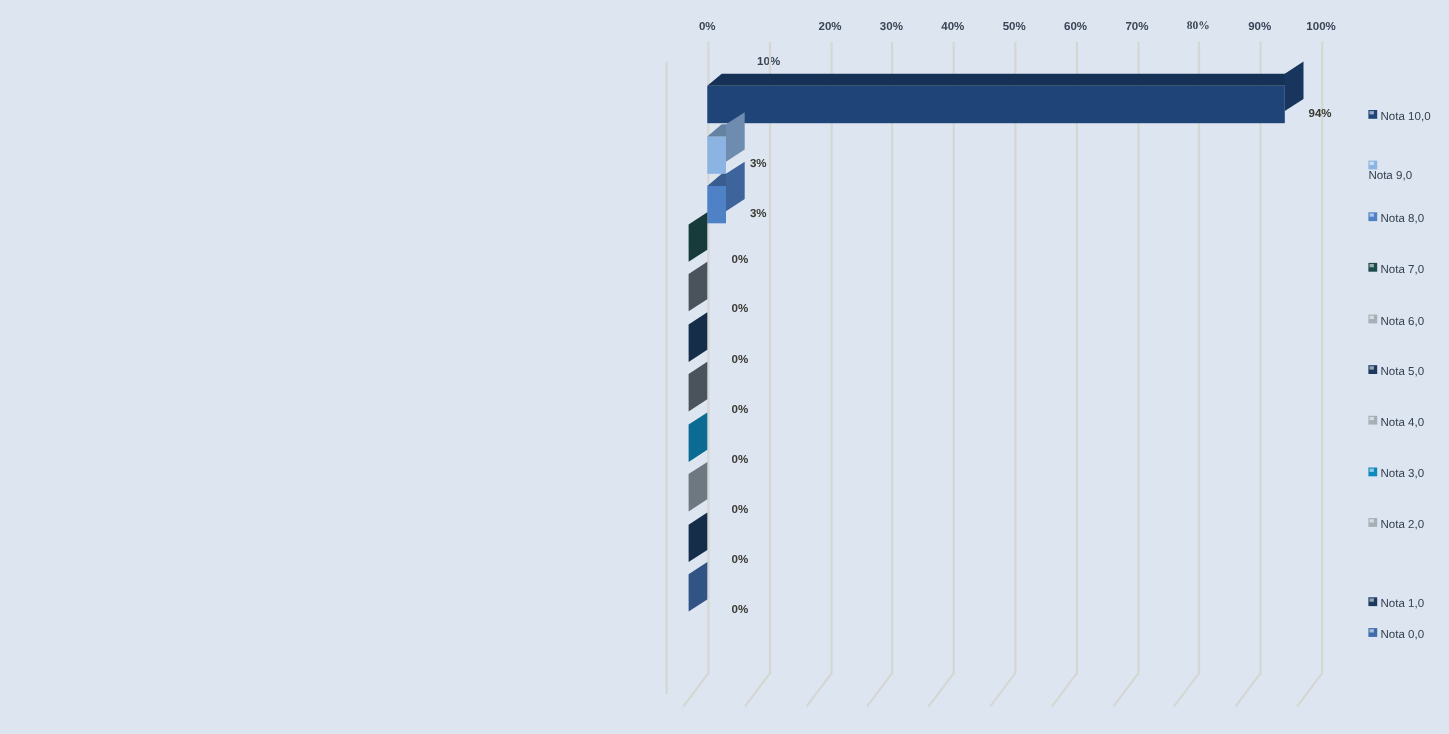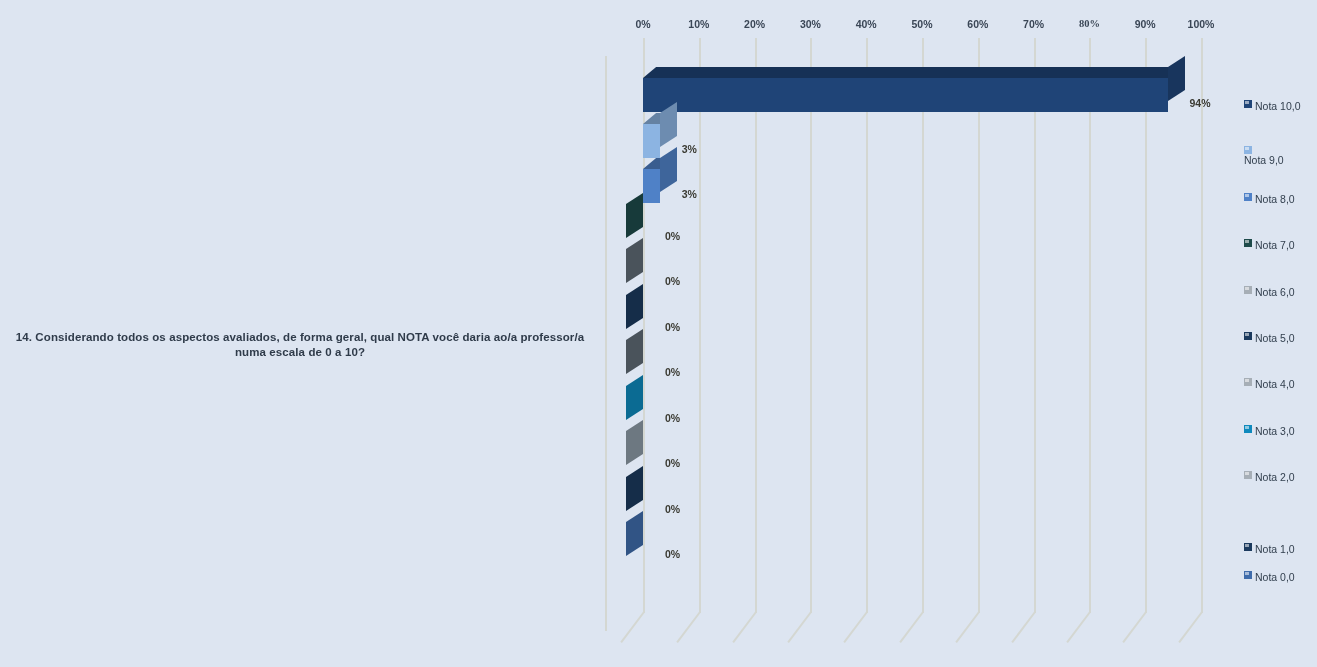--- a/index.html
+++ b/index.html
@@ -161,26 +161,25 @@
   .legend-text {
     font-size: 10.5px;
     color: #33404f;
   }
 </style>
 </head>
 <body>
 
 <div id="chart-root">
 
-  <div id="question-label">14. Considerando todos os aspectos avaliados, de forma geral, qual NOTA você daria ao/a professor/a numa escala de 0 a 10?</div>
 
   <div id="plot">
     <div id="xticks">
         <div class="xtick" style="left: 43px;">0%</div>
-        <div class="xtick" style="left: 98.8px;">10%</div>
+        <div class="xtick" style="left: 98.8px; margin-top: 32px;">10%</div>
         <div class="xtick" style="left: 154.6px;">20%</div>
         <div class="xtick" style="left: 210.4px;">30%</div>
         <div class="xtick" style="left: 266.2px;">40%</div>
         <div class="xtick" style="left: 322px;">50%</div>
         <div class="xtick" style="left: 377.8px;">60%</div>
         <div class="xtick" style="left: 433.6px;">70%</div>
         <div class="xtick" style="left: 489.4px; font-family: Liberation Serif, serif;">80%</div>
         <div class="xtick" style="left: 545.2px;">90%</div>
         <div class="xtick" style="left: 601px;">100%</div>
       </div>

